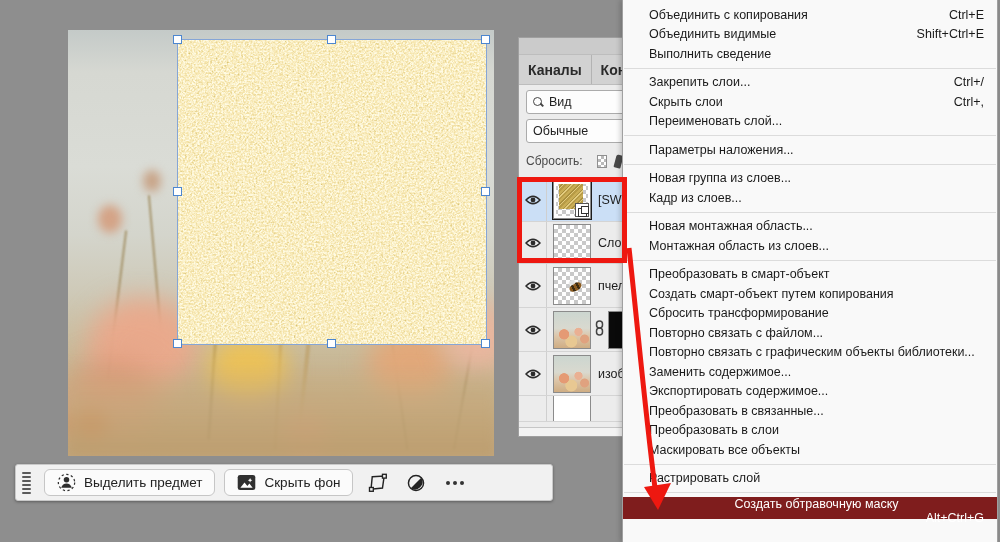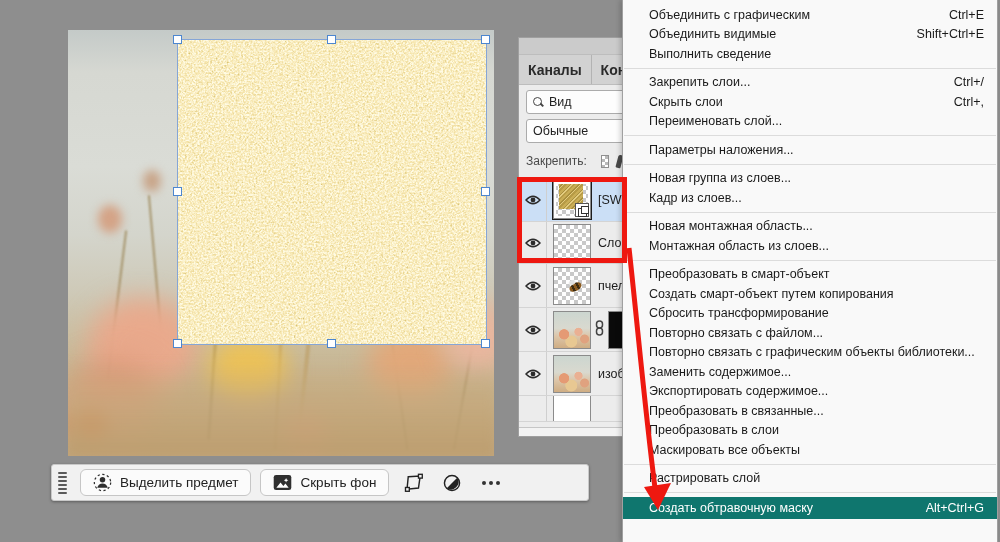--- a/index.html
+++ b/index.html
@@ -65,37 +65,37 @@
   .thumb.white-th { background:#fff; }
   .chain-icon { flex:none; width:11px; margin-left:3px; }
   .mask-thumb { position:relative; flex:none; width:38px; height:38px; margin-left:3px; border:1px solid #8b8b8b; background:#0a0a0a; }
   .mask-thumb:before { content:""; position:absolute; left:21px; top:13px; width:9px; height:9px; border-radius:50%; background:#fff; }
   .layer-label { flex:1; margin-left:7px; font-size:12.5px; color:#1d1d1d; white-space:nowrap; overflow:hidden; }
   .panel-foot { position:absolute; left:0; bottom:0; width:100%; height:9px; background:#f3f3f3; border-top:1px solid #c6c6c6; }
 
   
   .taskbar { position:absolute; left:15px; top:464px; width:538px; height:37px; background:#f1f1f1;
     border:1px solid #c9c9c9; border-radius:3px; box-shadow:0 1px 3px rgba(0,0,0,.35);
-    display:flex; align-items:center; padding:0 10px 0 6px; gap:9px; z-index:4;margin-left:36px; }
+    display:flex; align-items:center; padding:0 10px 0 6px; gap:9px; z-index:4; }
   .grip { display:flex; flex-direction:column; gap:2px; margin-right:4px; }
   .grip i { display:block; width:9px; height:2px; background:#5a5a5a; border-radius:1px; }
   .tb-btn { height:27px; display:flex; align-items:center; gap:8px; padding:0 12px; background:#fbfbfb;
     border:1px solid #c6c6c6; border-radius:6px; font-size:13.5px; color:#222; cursor:default; }
   .tb-ic { display:flex; align-items:center; }
   .tb-tool { width:30px; display:flex; justify-content:center; align-items:center; }
   .dots { display:flex; gap:3px; }
   .dots i { width:4px; height:4px; border-radius:50%; background:#333; }
 
   
   .menu { position:absolute; left:622px; top:0; width:376px; height:542px; background:#f9f9f9;
     border-left:1px solid #a0a0a0; border-right:1px solid #a0a0a0; box-shadow:-2px 0 5px rgba(0,0,0,.18);
     padding-top:5px; z-index:5; }
   .menu-item { height:19.5px; display:flex; align-items:center; padding:0 13px 0 26px; font-size:12.5px; color:#1a1a1a; }
   .menu-item .mi-shortcut { margin-left:auto; }
-  .menu-item.highlighted { height:22px; background:#0f766e; color:#fff; }
+  .menu-item.highlighted { height:22px; background:#7f1d1d; color:#fff;flex-direction:column; }
   .menu-sep { height:1px; background:#dcdcdc; margin:4px 1px; }
 
   
   .anno-rect { position:absolute; left:517px; top:177px; width:110px; height:86px; border:5px solid #ee1810; z-index:10; }
   .anno-arrow { position:absolute; left:615px; top:240px; z-index:10; }
 </style>
 </head>
 <body>
 
 <div id="stage">
@@ -155,21 +155,21 @@
     </div>
     <div class="panel-controls">
       <div class="field">
         <span class="mag"></span>
         <span>Вид</span>
       </div>
       <div class="field">
         <span>Обычные</span>
       </div>
       <div class="lockrow">
-        <span>Закрепить:</span>
+        <span>Сбросить:</span>
         <span class="checker-sm"></span>
         <span class="brush-part"></span>
       </div>
     </div>
     <div class="layer-list" id="layer-list">
         <div class="layer-row selected" style="height: 43px;">
           <div class="eye-cell">
             <svg width="16" height="12" viewBox="0 0 20 14">
               <path d="M1.2 7 Q10 -2.5 18.8 7 Q10 16.5 1.2 7 Z" fill="none" stroke="#2b2b2b" stroke-width="1.7"></path>
               <circle cx="10" cy="7" r="3" fill="#2b2b2b"></circle>
@@ -281,21 +281,21 @@
     </div>
     <div class="tb-tool dots">
         <i></i>
         <i></i>
         <i></i>
       </div>
   </div>
 
   <div class="menu" id="menu-list">
       <div class="menu-item">
-        <span class="mi-label">Объединить с графическим</span>
+        <span class="mi-label">Объединить с копирования</span>
         <span class="mi-shortcut">Ctrl+E</span>
       </div>
       <div class="menu-item">
         <span class="mi-label">Объединить видимые</span>
         <span class="mi-shortcut">Shift+Ctrl+E</span>
       </div>
       <div class="menu-item">
         <span class="mi-label">Выполнить сведение</span>
         <span class="mi-shortcut"></span>
       </div>

